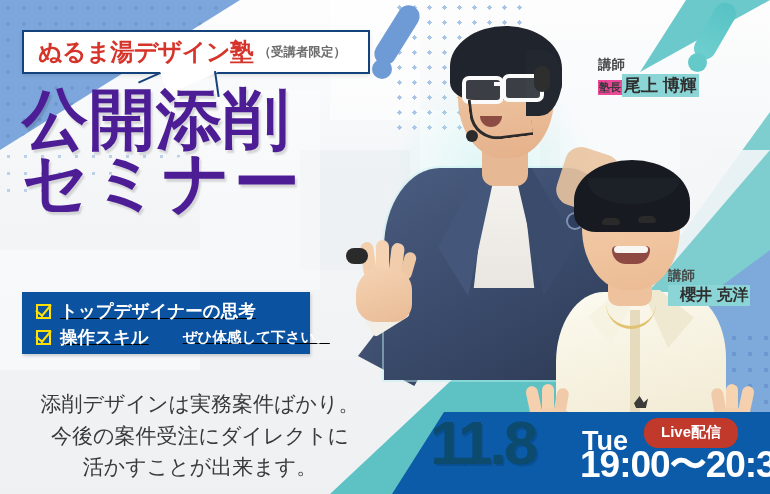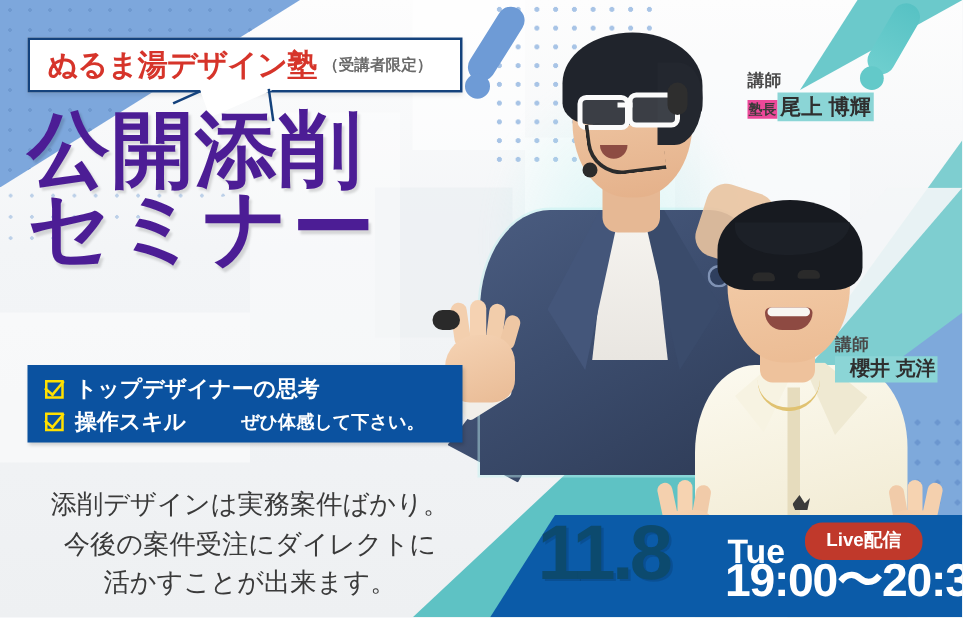--- a/index.html
+++ b/index.html
@@ -301,38 +301,39 @@
     font-weight:bold;
     font-size:66px;
     line-height:0.96;
     letter-spacing:1px;
     text-shadow:2px 3px 2px rgba(0,0,0,.14);
   }
   .headline .l2{display:block;letter-spacing:3px;}
 
   
   .features{
-    position:absolute;left:22px;top:292px;width:348px;height:62px;
+    position:absolute;left:22px;top:292px;width:288px;height:62px;
     background:#0B52A0;
     padding:7px 0 0 14px;
     box-sizing:border-box;
     box-shadow:1px 2px 3px rgba(0,0,0,.18);
+    text-decoration:underline;
   }
   .frow{display:flex;align-items:center;margin-bottom:2px;}
   .chk{
     width:15px;height:15px;flex:none;margin-right:9px;position:relative;
     border:2px solid #FFE000;box-sizing:border-box;
   }
   .chk::after{
     content:"";position:absolute;left:1px;top:-5px;
     width:7px;height:13px;border-right:2.5px solid #FFE000;
     border-bottom:2.5px solid #FFE000;transform:rotate(40deg);
   }
   .ftext{color:#ffffff;font-weight:bold;font-size:17.5px;white-space:nowrap;}
-  .fnote{color:#ffffff;font-weight:bold;font-size:14.5px;margin-left:44px;white-space:nowrap;}
+  .fnote{color:#ffffff;font-weight:bold;font-size:14.5px;margin-left:34px;white-space:nowrap;}
 
   
   .body-copy{
     position:absolute;left:20px;top:388px;width:360px;
     color:#3a3a3a;font-size:21px;font-weight:500;line-height:1.5;text-align:center;
   }
   .body-copy span{display:block;white-space:nowrap;}
 
   
   .date-wrap{position:absolute;left:430px;top:408px;width:340px;height:86px;}

